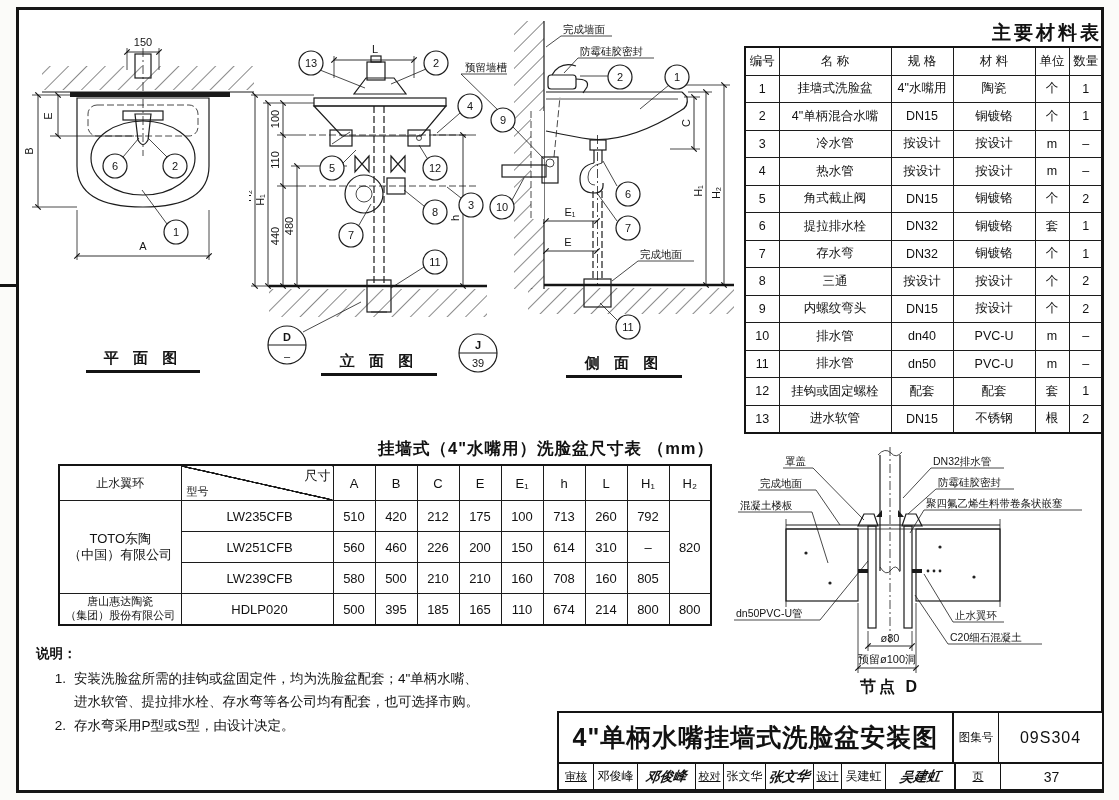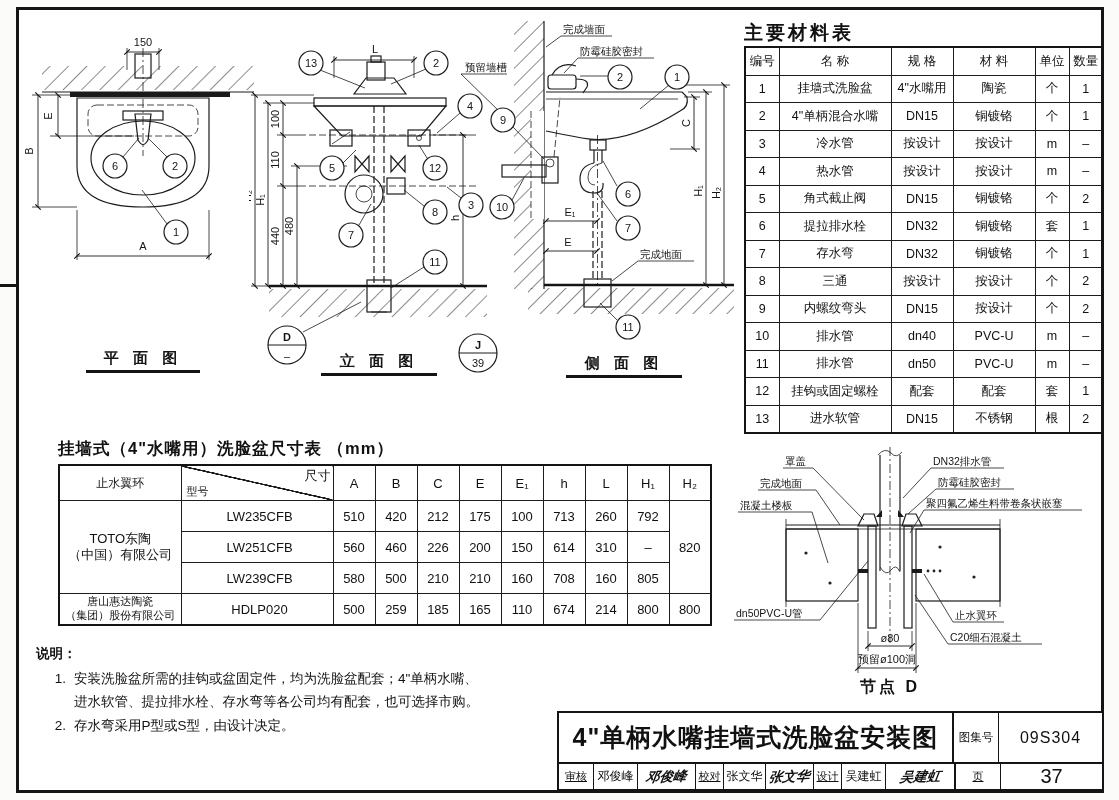--- a/index.html
+++ b/index.html
@@ -16,21 +16,21 @@
   .dim{stroke:#1c1c1c;stroke-width:.9;fill:none;}
   .callout circle{fill:#fff;stroke:#1c1c1c;stroke-width:1.2;}
   .callout text{font-size:11px;text-anchor:middle;}
   .dtxt{font-size:11px;text-anchor:middle;}
   .lbl{font-size:10.5px;}
   .vtxt{font-size:11px;text-anchor:middle;}
   .dwg-title{font-size:15px;font-weight:bold;letter-spacing:5px;text-anchor:middle;}
   .underbar{fill:#141414;}
   
   table{border-collapse:collapse;table-layout:fixed;padding-left:28px;}
-  .mat-title,.dim-title{position:absolute;text-align:left;font-weight:bold;}
+  .mat-title,.dim-title{position:absolute;text-align:right;font-weight:bold;}
   .mat-title{left:744px;top:20px;width:358px;font-size:19px;letter-spacing:3px;}
   .dim-title{left:58px;top:438px;width:656px;font-size:16.5px;letter-spacing:1px;}
   .mat-table{position:absolute;left:744px;top:46px;width:358px;border:2px solid #141414;}
   .mat-table td{border:1.5px solid #1c1c1c;height:26.5px;text-align:center;font-size:12.5px;padding:0 1px;overflow:hidden;white-space:nowrap;}
   .dim-table{position:absolute;left:58px;top:464px;width:654px;border:2.5px solid #141414;}
   .dim-table td{border:1.5px solid #1c1c1c;text-align:center;font-size:13px;padding:0 2px;overflow:hidden;}
   .dim-table tr.hd td{height:34px;}
   .dim-table tr.rw td{height:30px;}
   .corner{position:relative;background:
      linear-gradient(to top right,transparent calc(50% - .8px),#1c1c1c calc(50% - .8px),#1c1c1c calc(50% + .8px),transparent calc(50% + .8px));}
@@ -586,21 +586,21 @@
         <td>210</td>
         <td>160</td>
         <td>708</td>
         <td>160</td>
         <td>805</td>
   </tr>
   <tr class="rw">
     <td class="comp" style="font-size:11px;"><span>唐山惠达陶瓷</span><br><span>（集团）股份有限公司</span></td>
     <td class="model">HDLP020</td>
     <td>500</td>
-        <td>259</td>
+        <td>395</td>
         <td>185</td>
         <td>165</td>
         <td>110</td>
         <td>674</td>
         <td>214</td>
         <td>800</td>
         <td>800</td>
   </tr>
 </tbody>
   </table>
@@ -735,15 +735,15 @@
     <div class="tb-cell" style="width:42px;font-size:12px">张文华</div>
     <div class="tb-cell" style="width:48px">
         <span class="sig">张文华</span>
       </div>
     <div class="tb-cell r2-lab" style="width:28px">设计</div>
     <div class="tb-cell" style="width:44px;font-size:12px">吴建虹</div>
     <div class="tb-cell" style="width:69px">
         <span class="sig">吴建虹</span>
       </div>
     <div class="tb-cell r2-lab" style="width:46px;border-left:2px solid #141414">页</div>
-    <div class="tb-cell" style="flex:1;font-size:20px">37</div>
+    <div class="tb-cell" style="flex:1;font-size:14px">37</div>
   </div>
 </div>
 
 </body></html>

